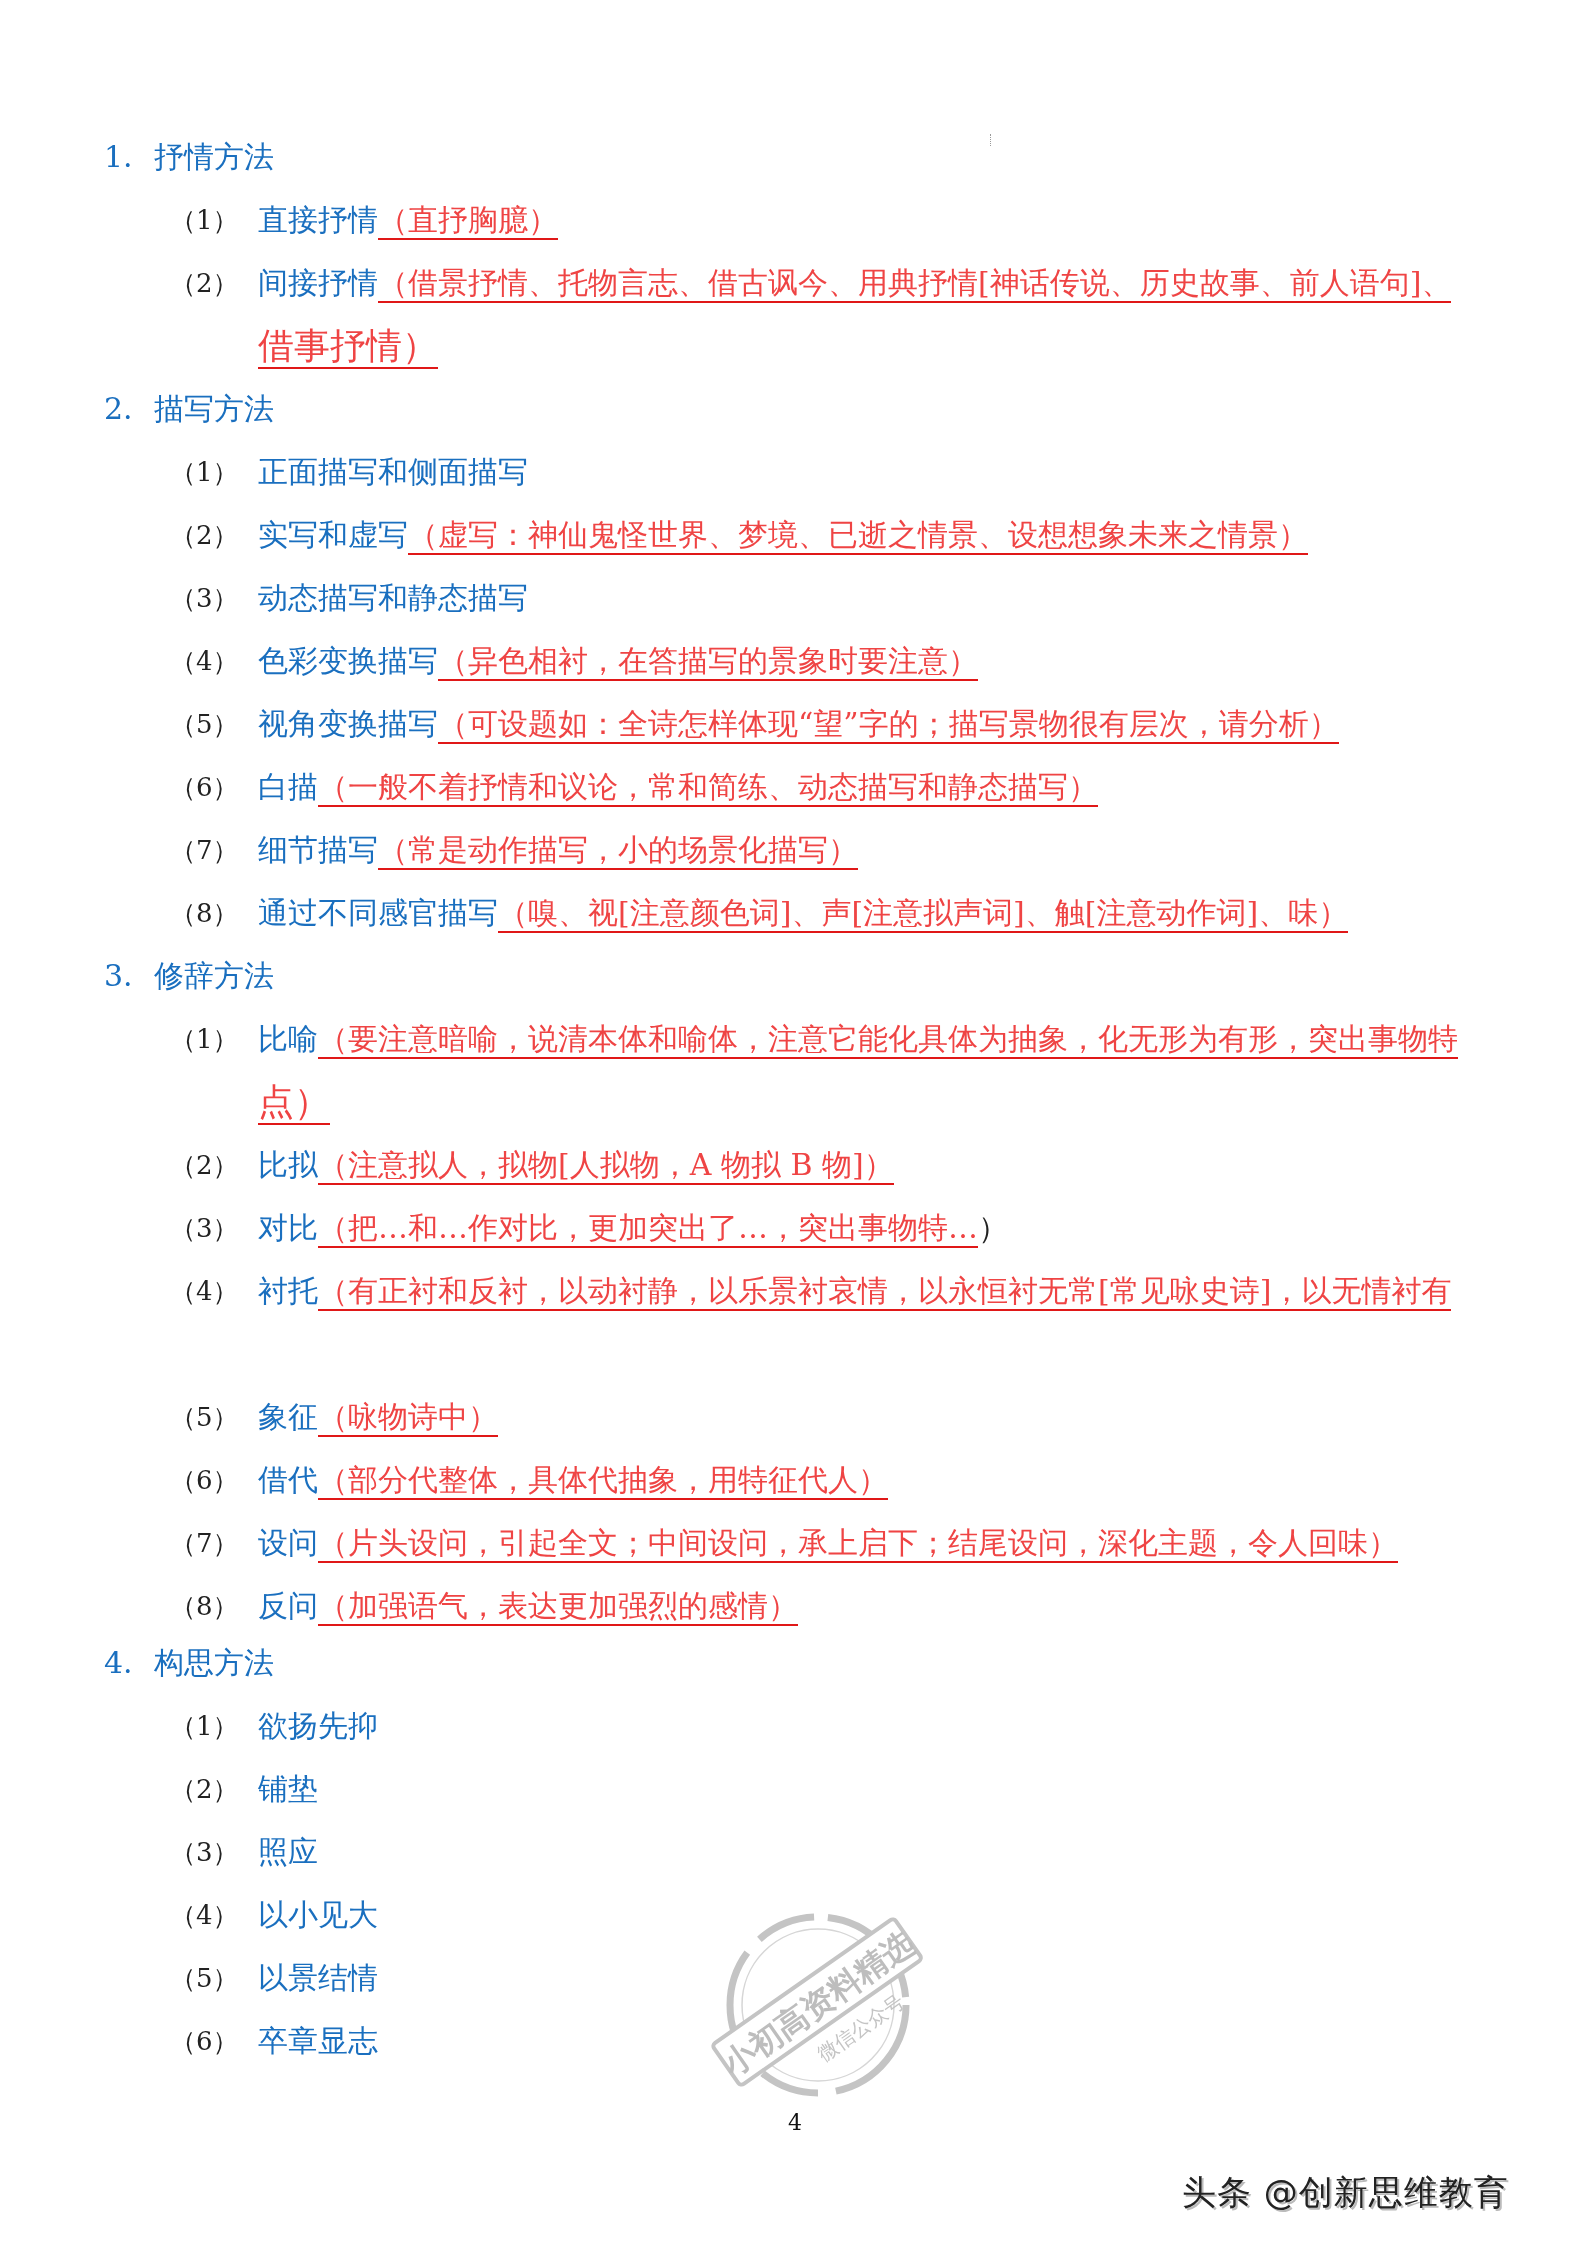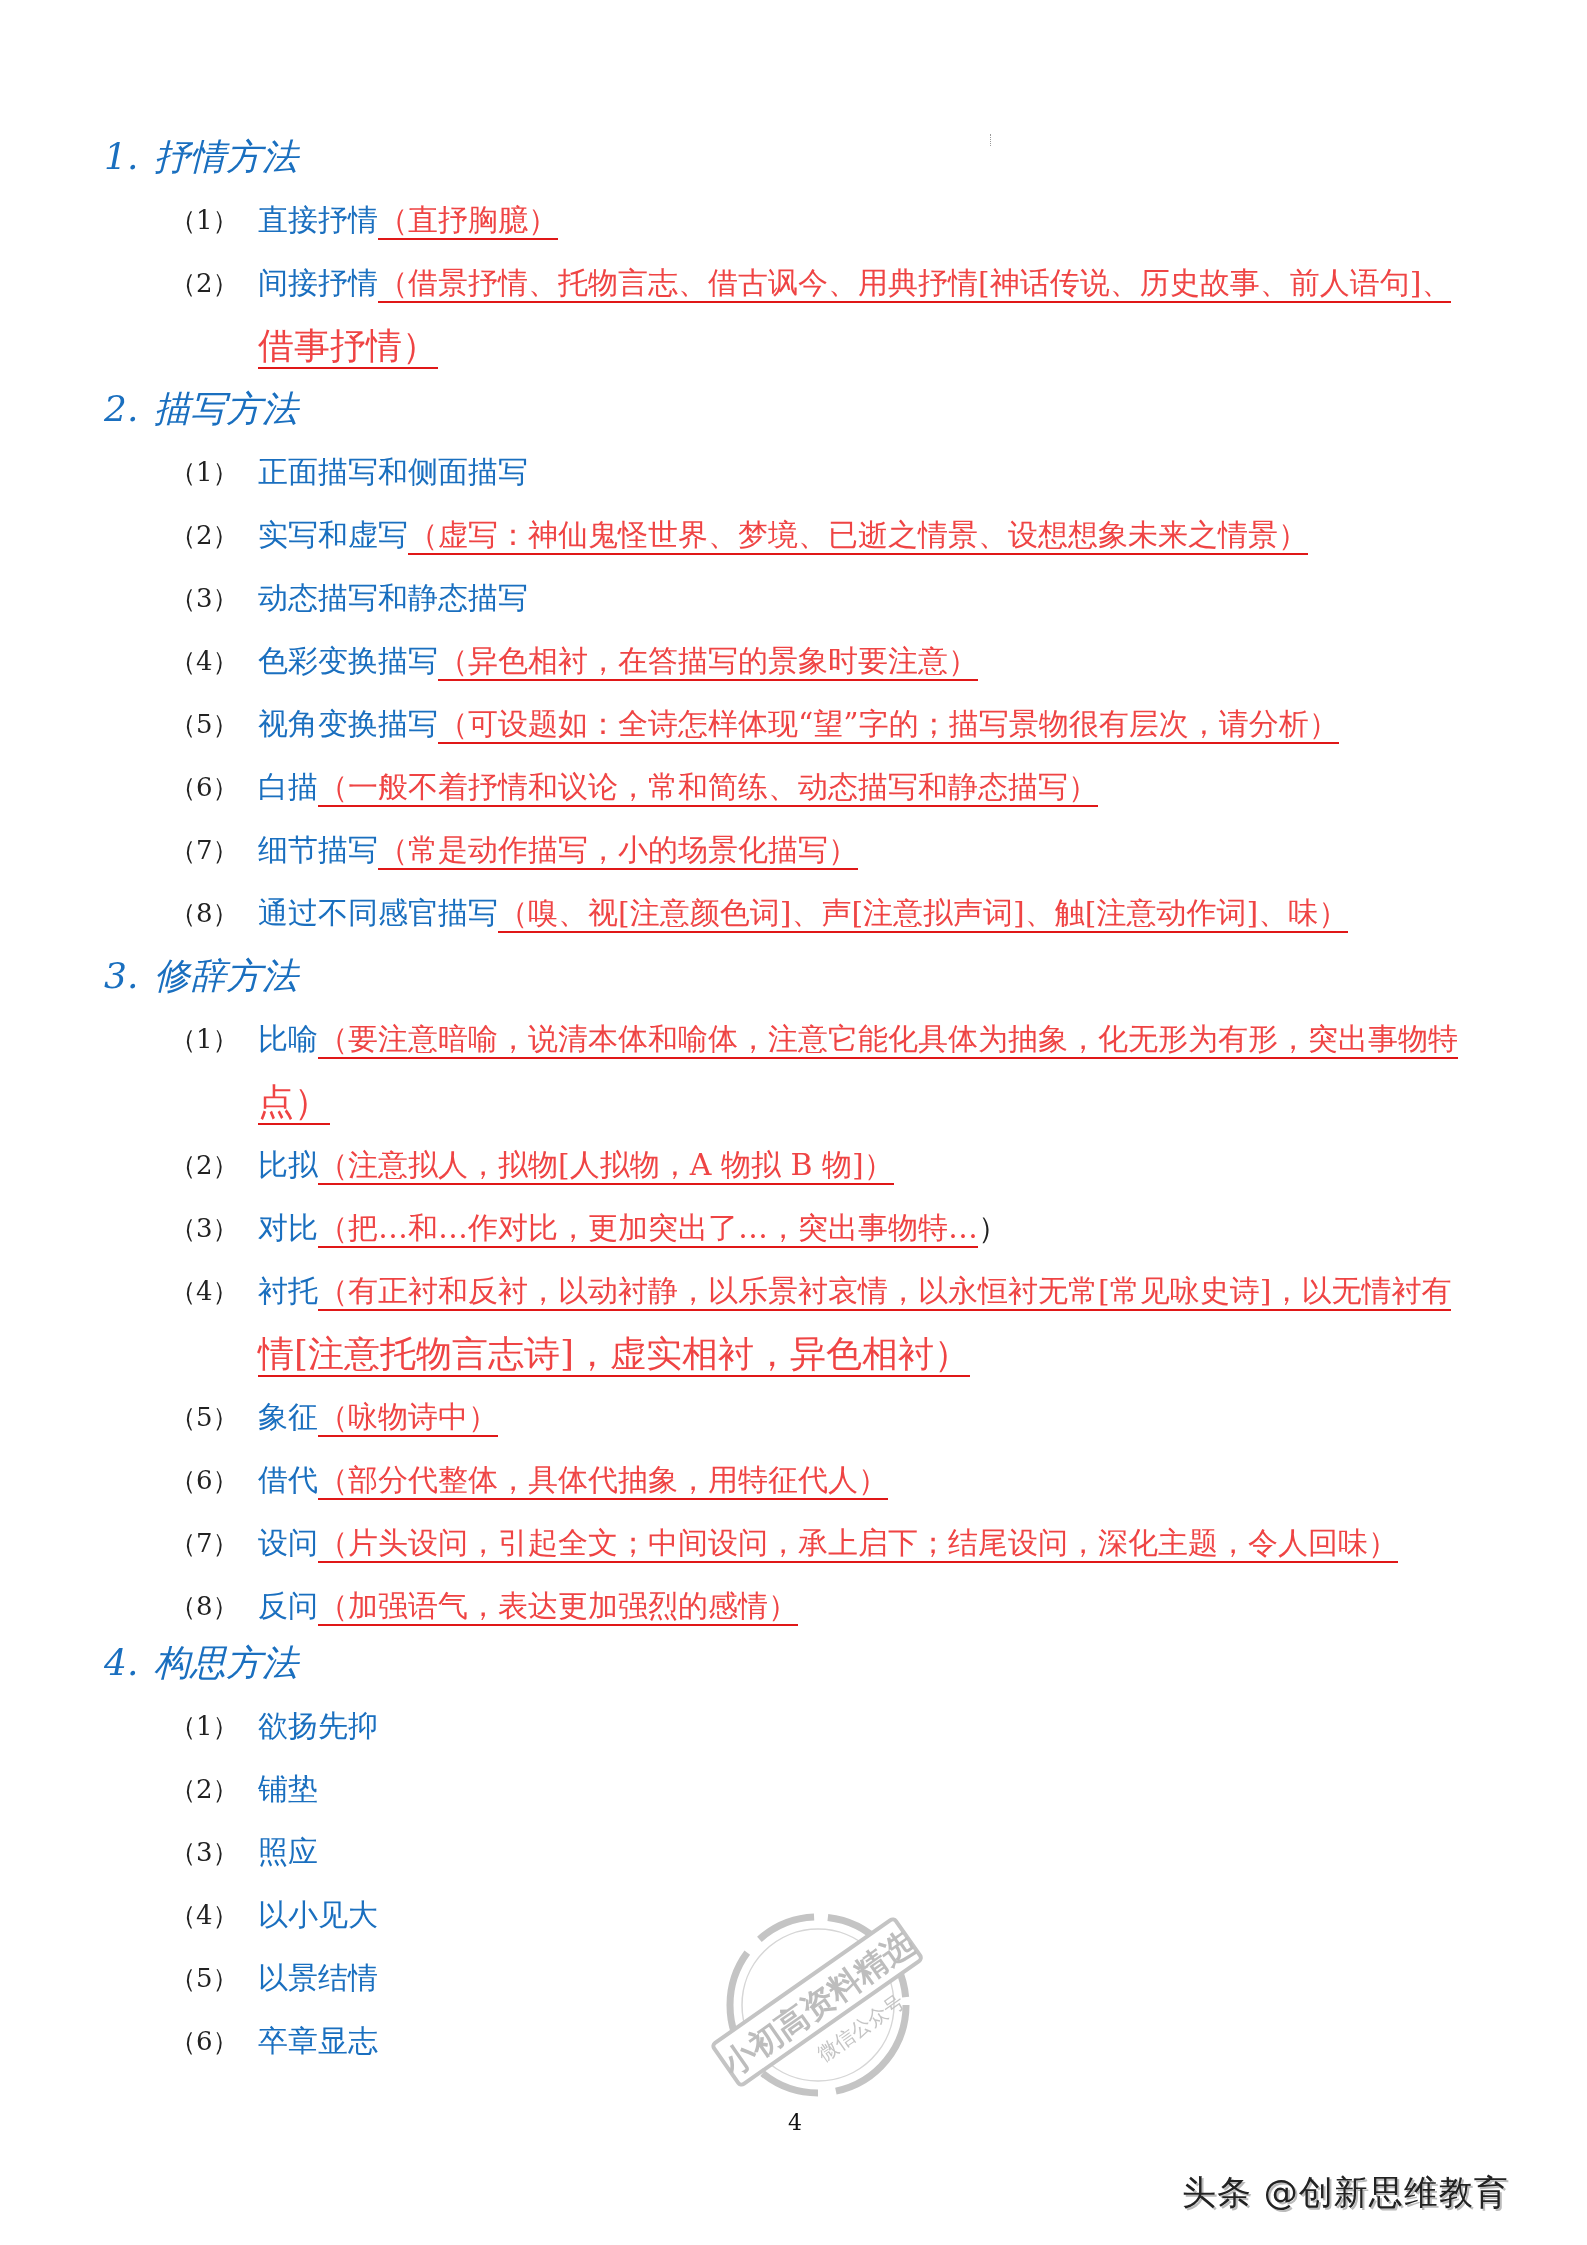--- a/index.html
+++ b/index.html
@@ -1,21 +1,21 @@
 <!DOCTYPE html>
 <html><head>
 <meta charset="utf-8">
 <style>
   html, body { margin: 0; padding: 0; background: #ffffff; }
   body { width: 1587px; height: 2245px; position: relative; overflow: hidden;
          font-family: "DejaVu Serif", "Liberation Serif", serif; }
   .page { position: absolute; left: 0; top: 0; width: 1587px; height: 2245px; }
   .blue { color: #1a6fbf; }
   .black { color: #222222; }
-  .h { position: absolute; left: 104px; font-size: 36px; line-height: 40px; white-space: nowrap; font-style: italic; }
+  .h { position: absolute; left: 104px; font-size: 30px; line-height: 40px; white-space: nowrap; }
   .h .num { display: inline-block; width: 50px; }
   .row { position: absolute; left: 170px; font-size: 30px; line-height: 40px; white-space: nowrap; }
   .row .lbl { position: absolute; left: 0; top: 0; width: 86px; font-size: 26px; color: #222; }
   .row .body { position: absolute; left: 88px; top: 0; }
   .note { color: #ef4444; border-bottom: 2px solid #e01818; padding-bottom: 1px; }
   .cont { position: absolute; left: 258px; font-size: 36px; line-height: 40px; white-space: nowrap; }
   .marker { position: absolute; left: 990px; top: 134px; width: 1px; height: 12px;
             border-left: 1px dotted #999; }
   .pagenum { position: absolute; left: 788px; top: 2110px; font-size: 22px; color: #111; }
   .stamp { position: absolute; left: 700px; top: 1895px; width: 240px; height: 220px; }
@@ -94,23 +94,20 @@
     <span class="body"><span class="blue">比拟</span><span class="note">（注意拟人，拟物[人拟物，A 物拟 B 物]）</span></span>
   </div>
   <div class="row" style="top:1208px">
     <span class="lbl">（3）</span>
     <span class="body"><span class="blue">对比</span><span class="note">（把…和…作对比，更加突出了…，突出事物特…</span><span class="black">）</span></span>
   </div>
   <div class="row" style="top:1271px">
     <span class="lbl">（4）</span>
     <span class="body"><span class="blue">衬托</span><span class="note">（有正衬和反衬，以动衬静，以乐景衬哀情，以永恒衬无常[常见咏史诗]，以无情衬有</span></span>
   </div>
-  <div class="cont" style="top:1334px">
-    <span class="note">情[注意托物言志诗]，虚实相衬，异色相衬）</span>
-  </div>
   <div class="row" style="top:1397px">
     <span class="lbl">（5）</span>
     <span class="body"><span class="blue">象征</span><span class="note">（咏物诗中）</span></span>
   </div>
   <div class="row" style="top:1460px">
     <span class="lbl">（6）</span>
     <span class="body"><span class="blue">借代</span><span class="note">（部分代整体，具体代抽象，用特征代人）</span></span>
   </div>
   <div class="row" style="top:1523px">
     <span class="lbl">（7）</span>

